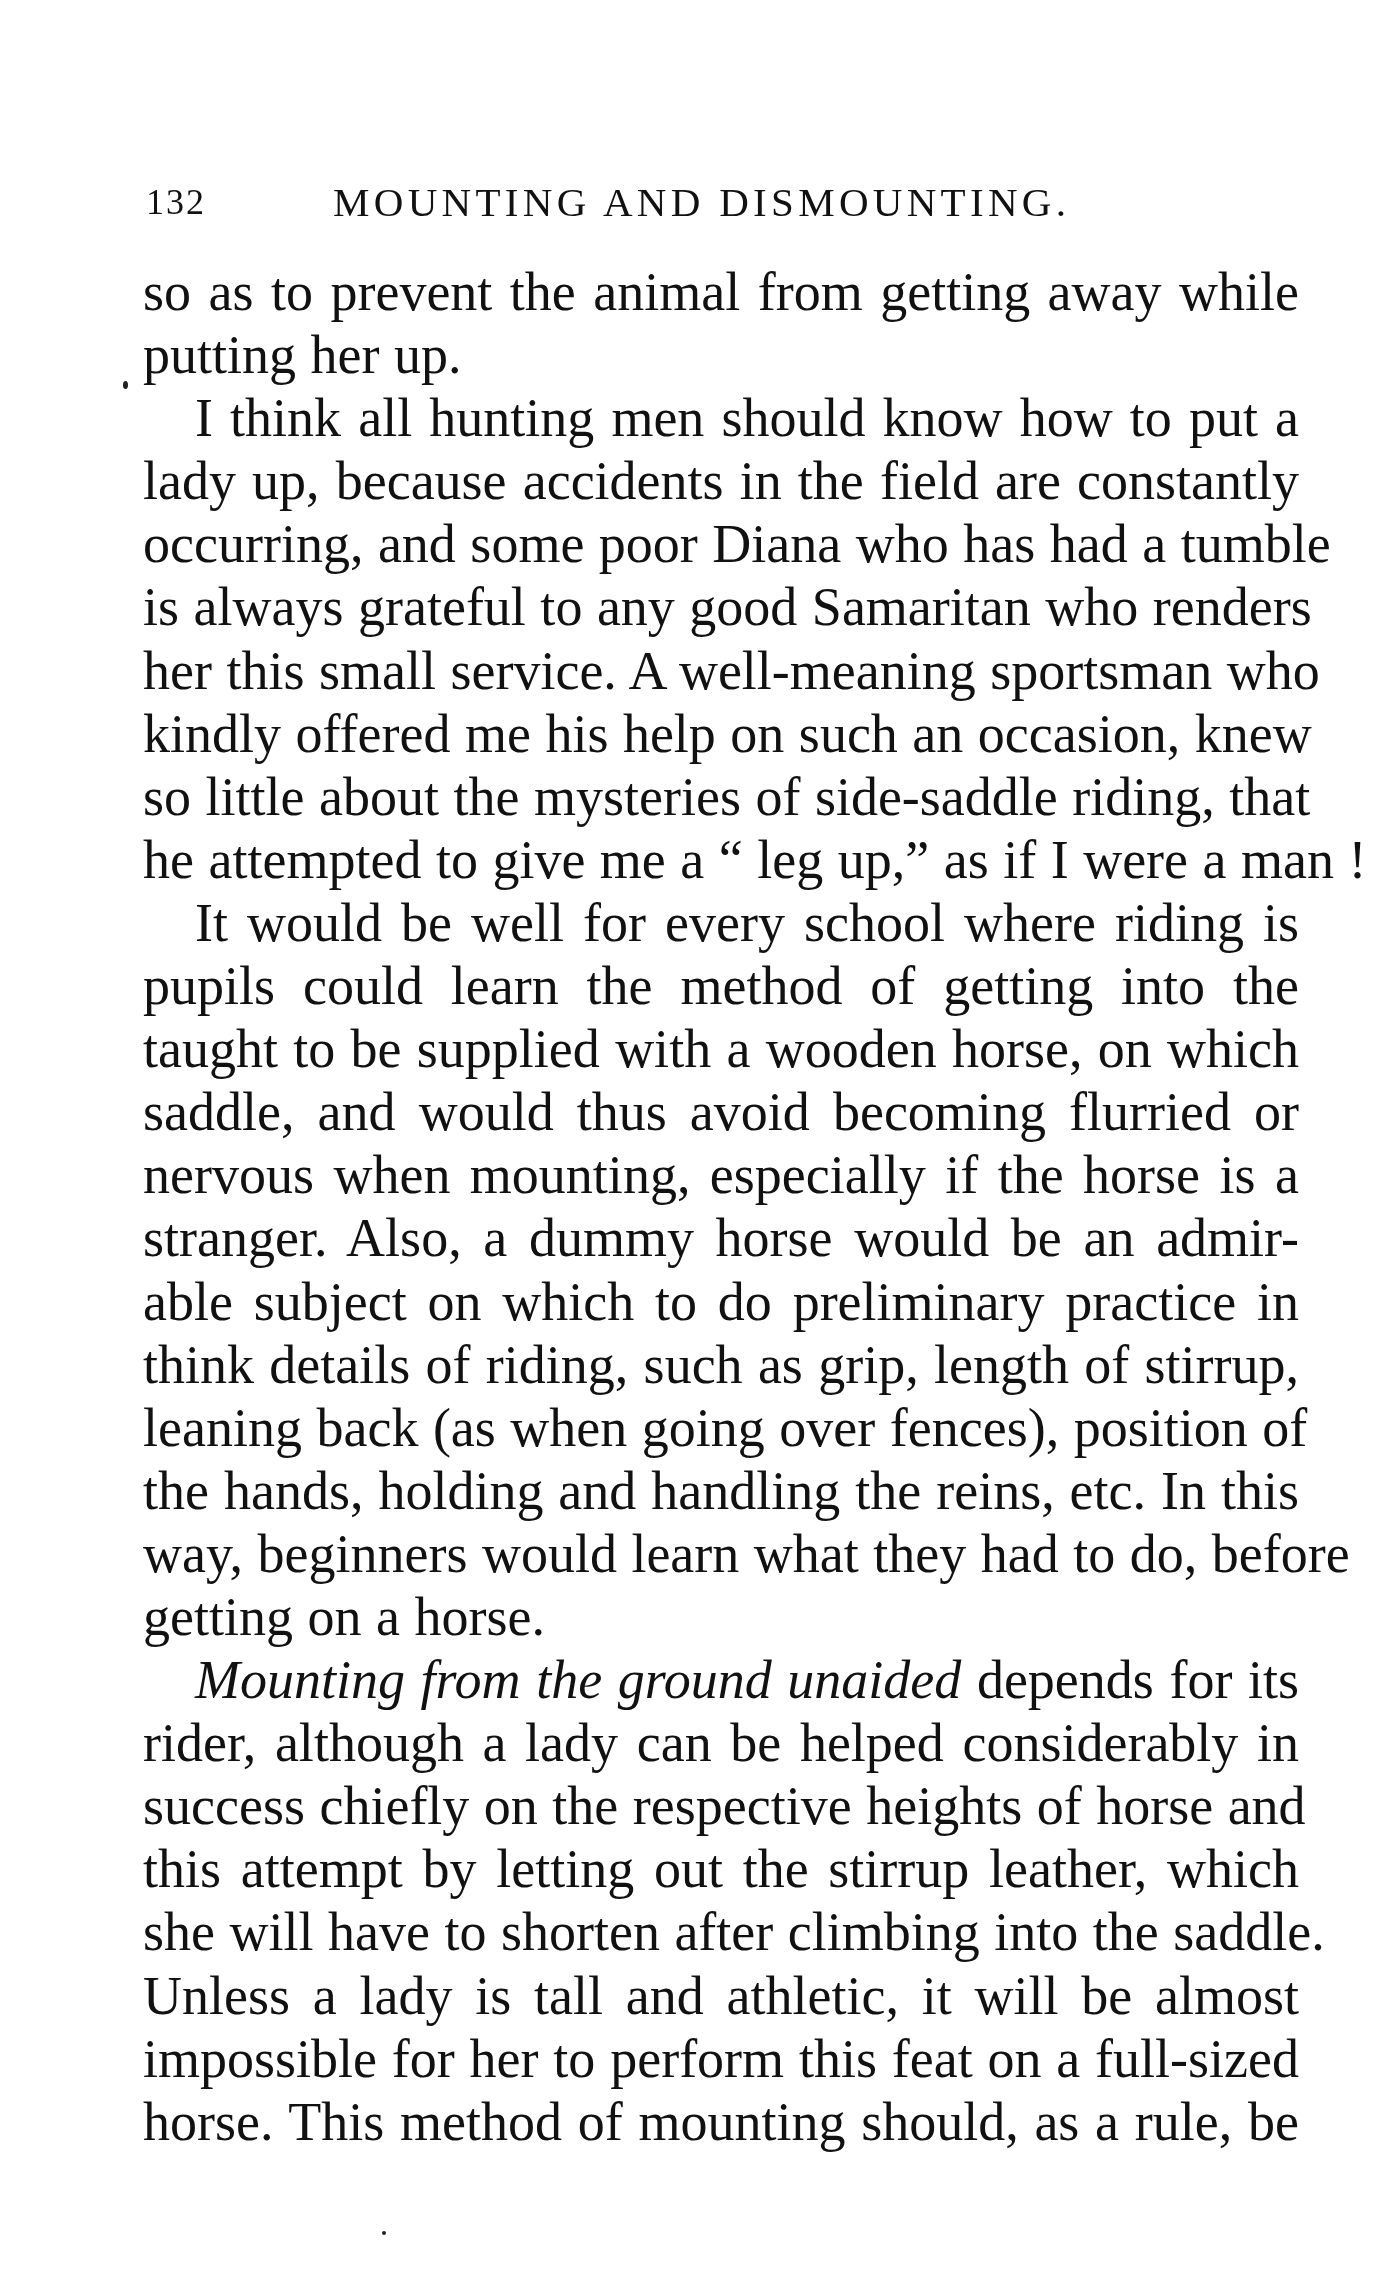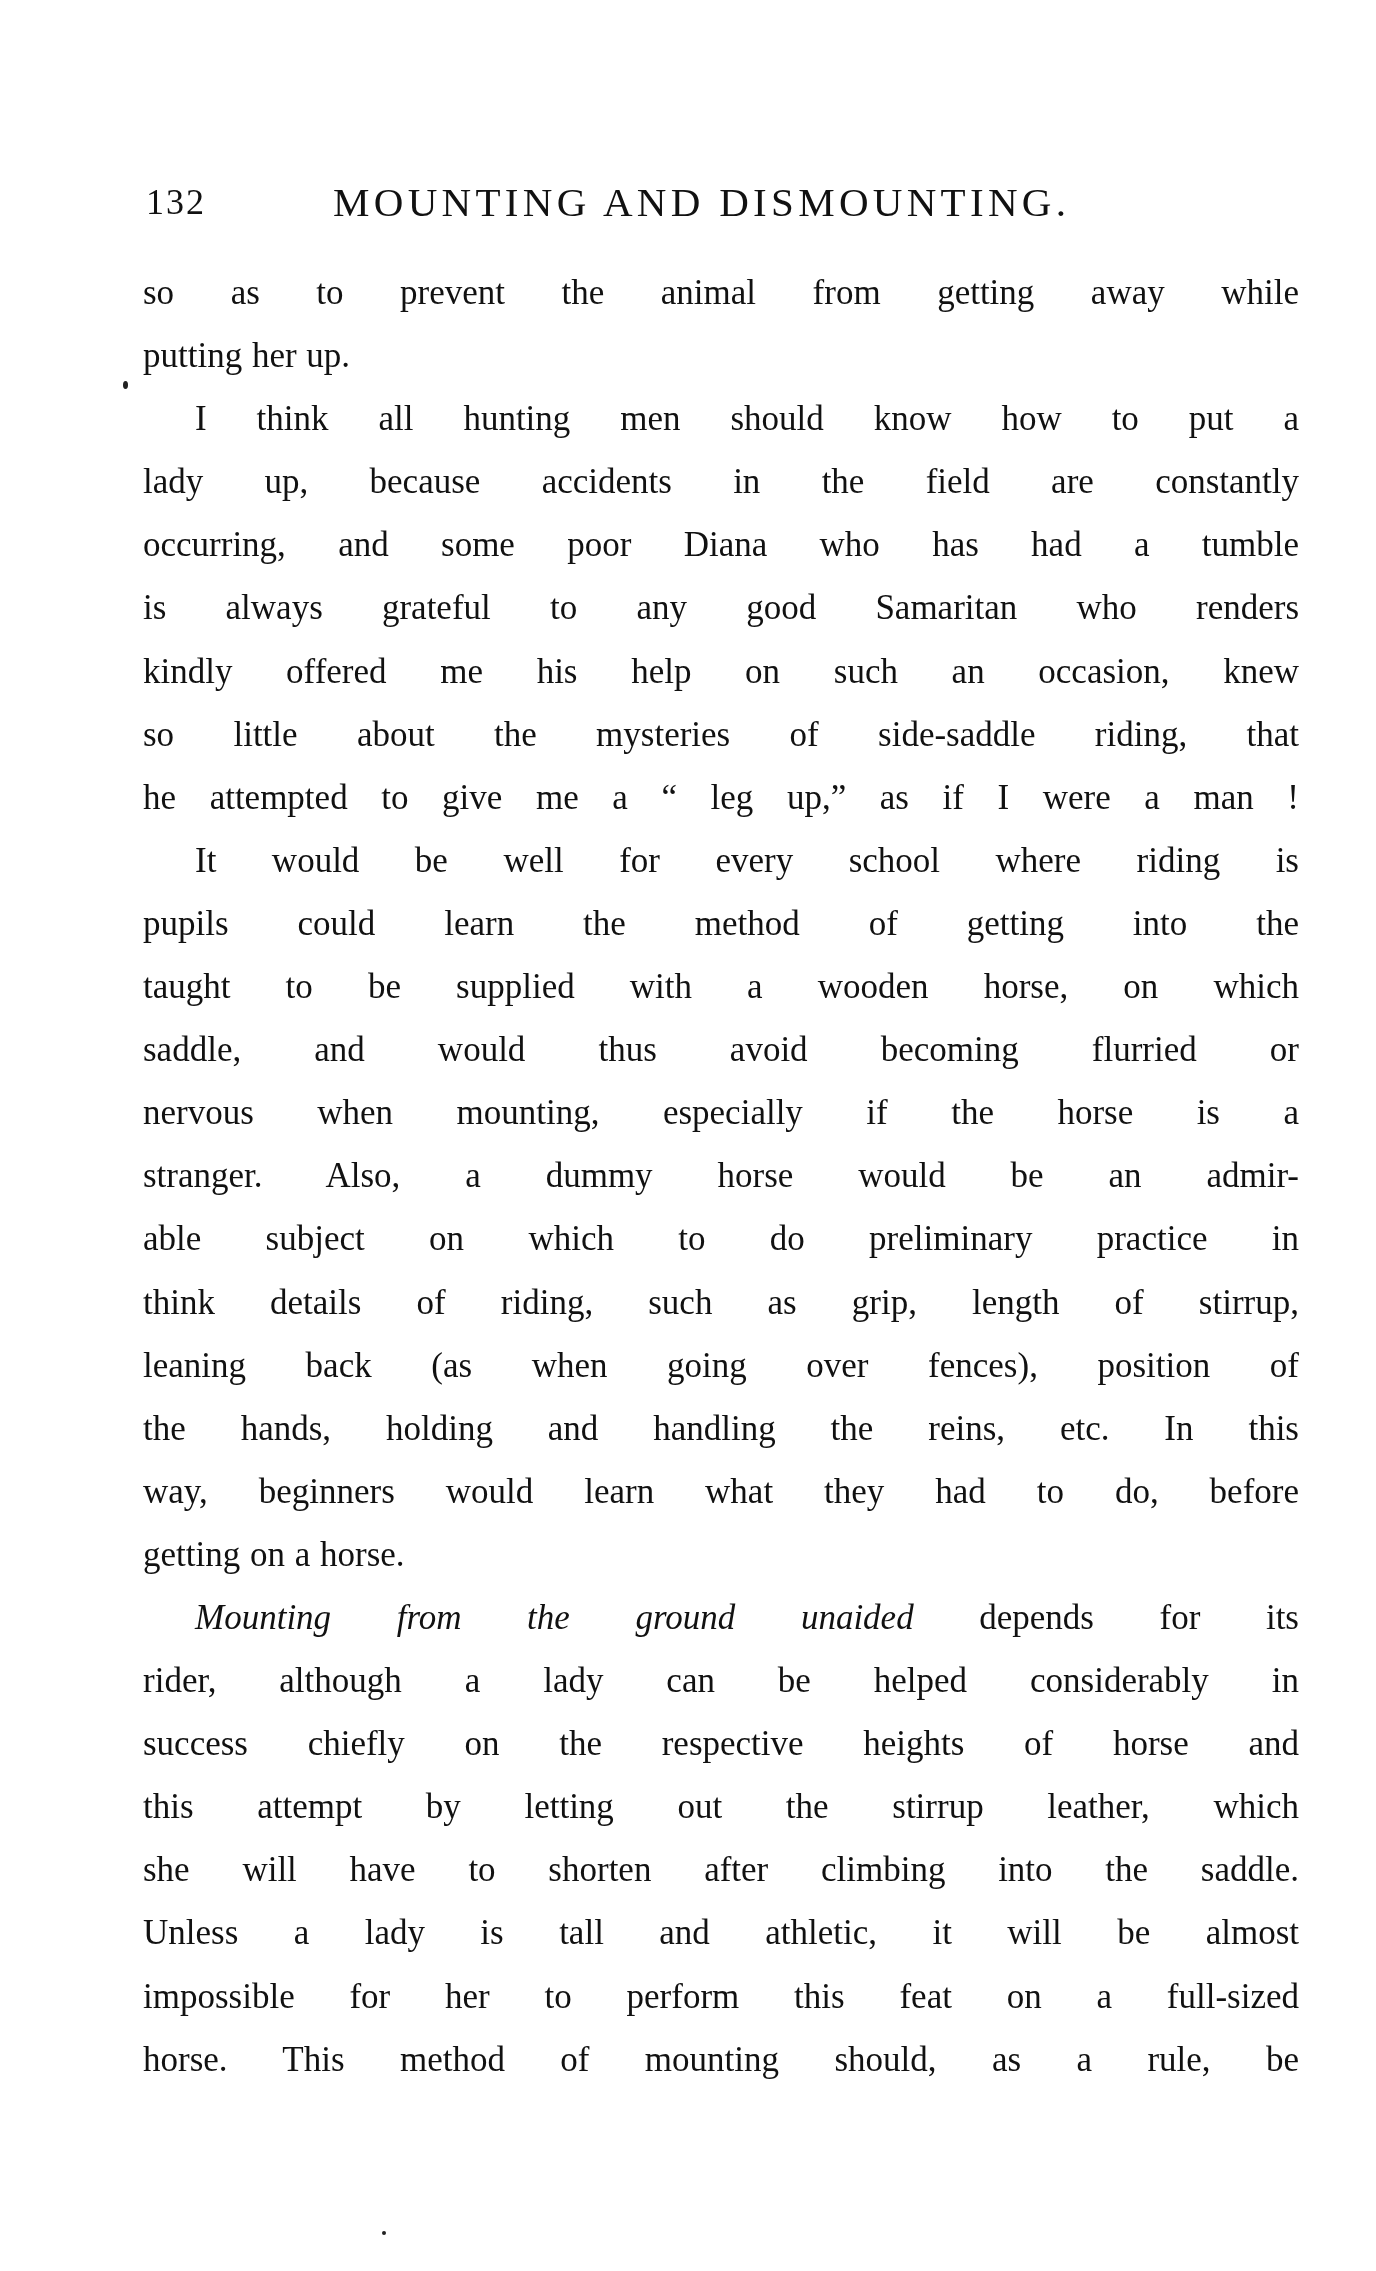--- a/index.html
+++ b/index.html
@@ -43,21 +43,21 @@
     position: absolute;
     left: 187px;
     top: 0;
     letter-spacing: 4.3px;
   }
   .body-text {
     position: absolute;
     top: 261px;
     left: 143px;
     width: 1156px;
-    font-size: 35px;
+    font-size: 54px;
     line-height: 63.1px;
   }
   .line {
     display: block;
     height: 63.1px;
     white-space: nowrap;
     text-align: justify;
     text-align-last: justify;
     word-spacing: 1px;
   }
@@ -89,20 +89,21 @@
 
   <div class="body-text">
 
     <span class="line">so as to prevent the animal from getting away while</span>
     <span class="line last">putting her up.</span>
 
     <span class="line indent">I think all hunting men should know how to put a</span>
     <span class="line">lady up, because accidents in the field are constantly</span>
     <span class="line">occurring, and some poor Diana who has had a tumble</span>
     <span class="line">is always grateful to any good Samaritan who renders</span>
+    <span class="line">her this small service. A well-meaning sportsman who</span>
     <span class="line">kindly offered me his help on such an occasion, knew</span>
     <span class="line">so little about the mysteries of side-saddle riding, that</span>
     <span class="line">he attempted to give me a “ leg up,” as if I were a man !</span>
 
     <span class="line indent">It would be well for every school where riding is</span>
     <span class="line">pupils could learn the method of getting into the</span>
     <span class="line">taught to be supplied with a wooden horse, on which</span>
     <span class="line">saddle, and would thus avoid becoming flurried or</span>
     <span class="line">nervous when mounting, especially if the horse is a</span>
     <span class="line">stranger. Also, a dummy horse would be an admir-</span>

